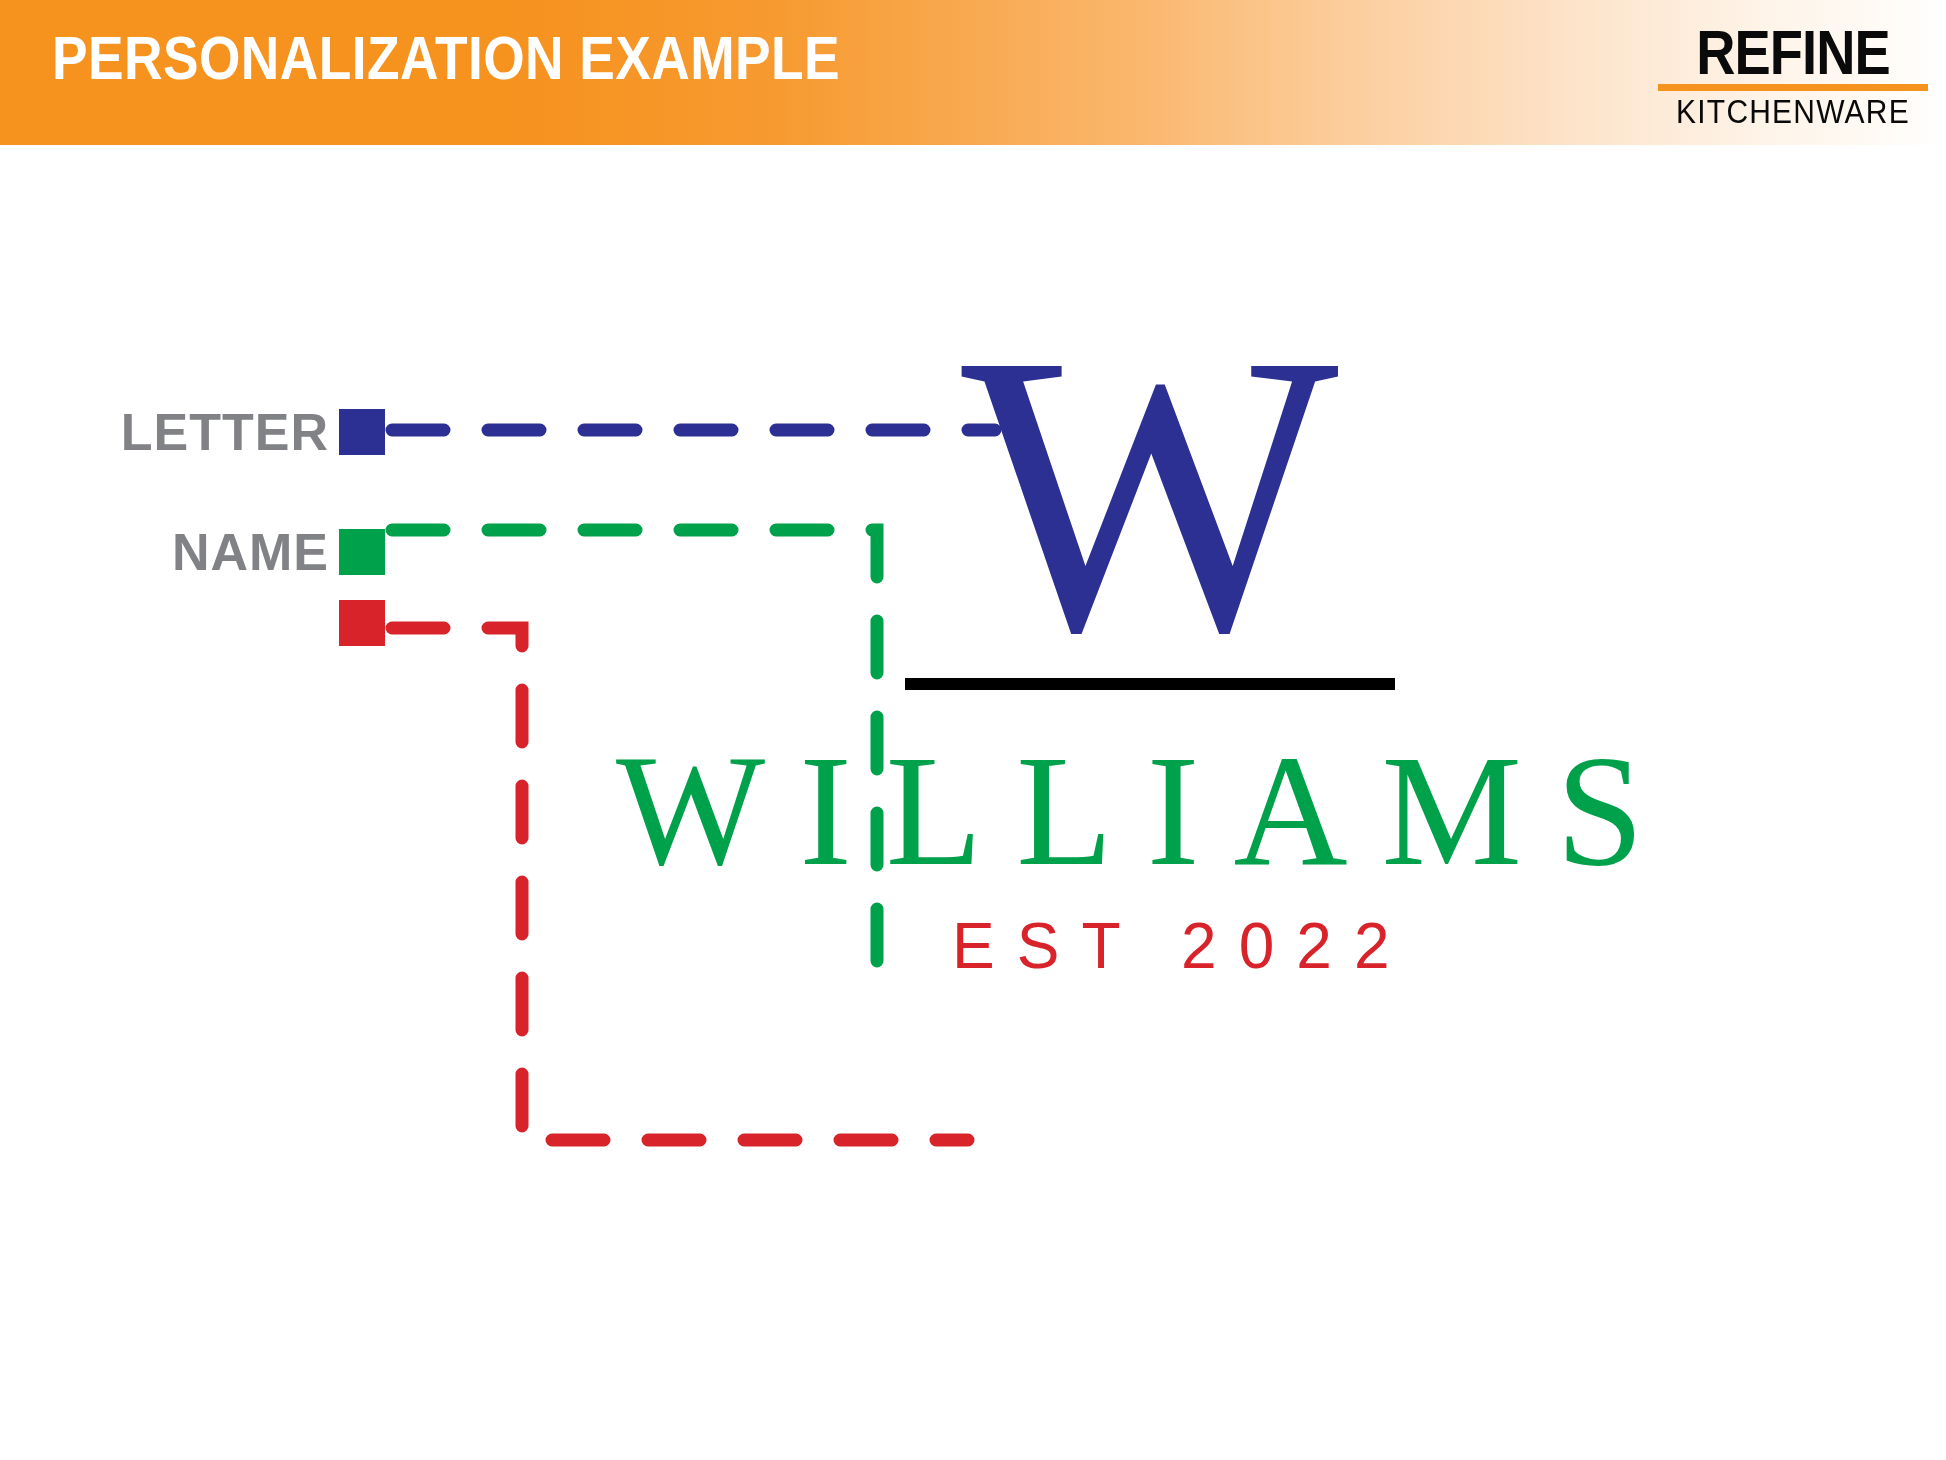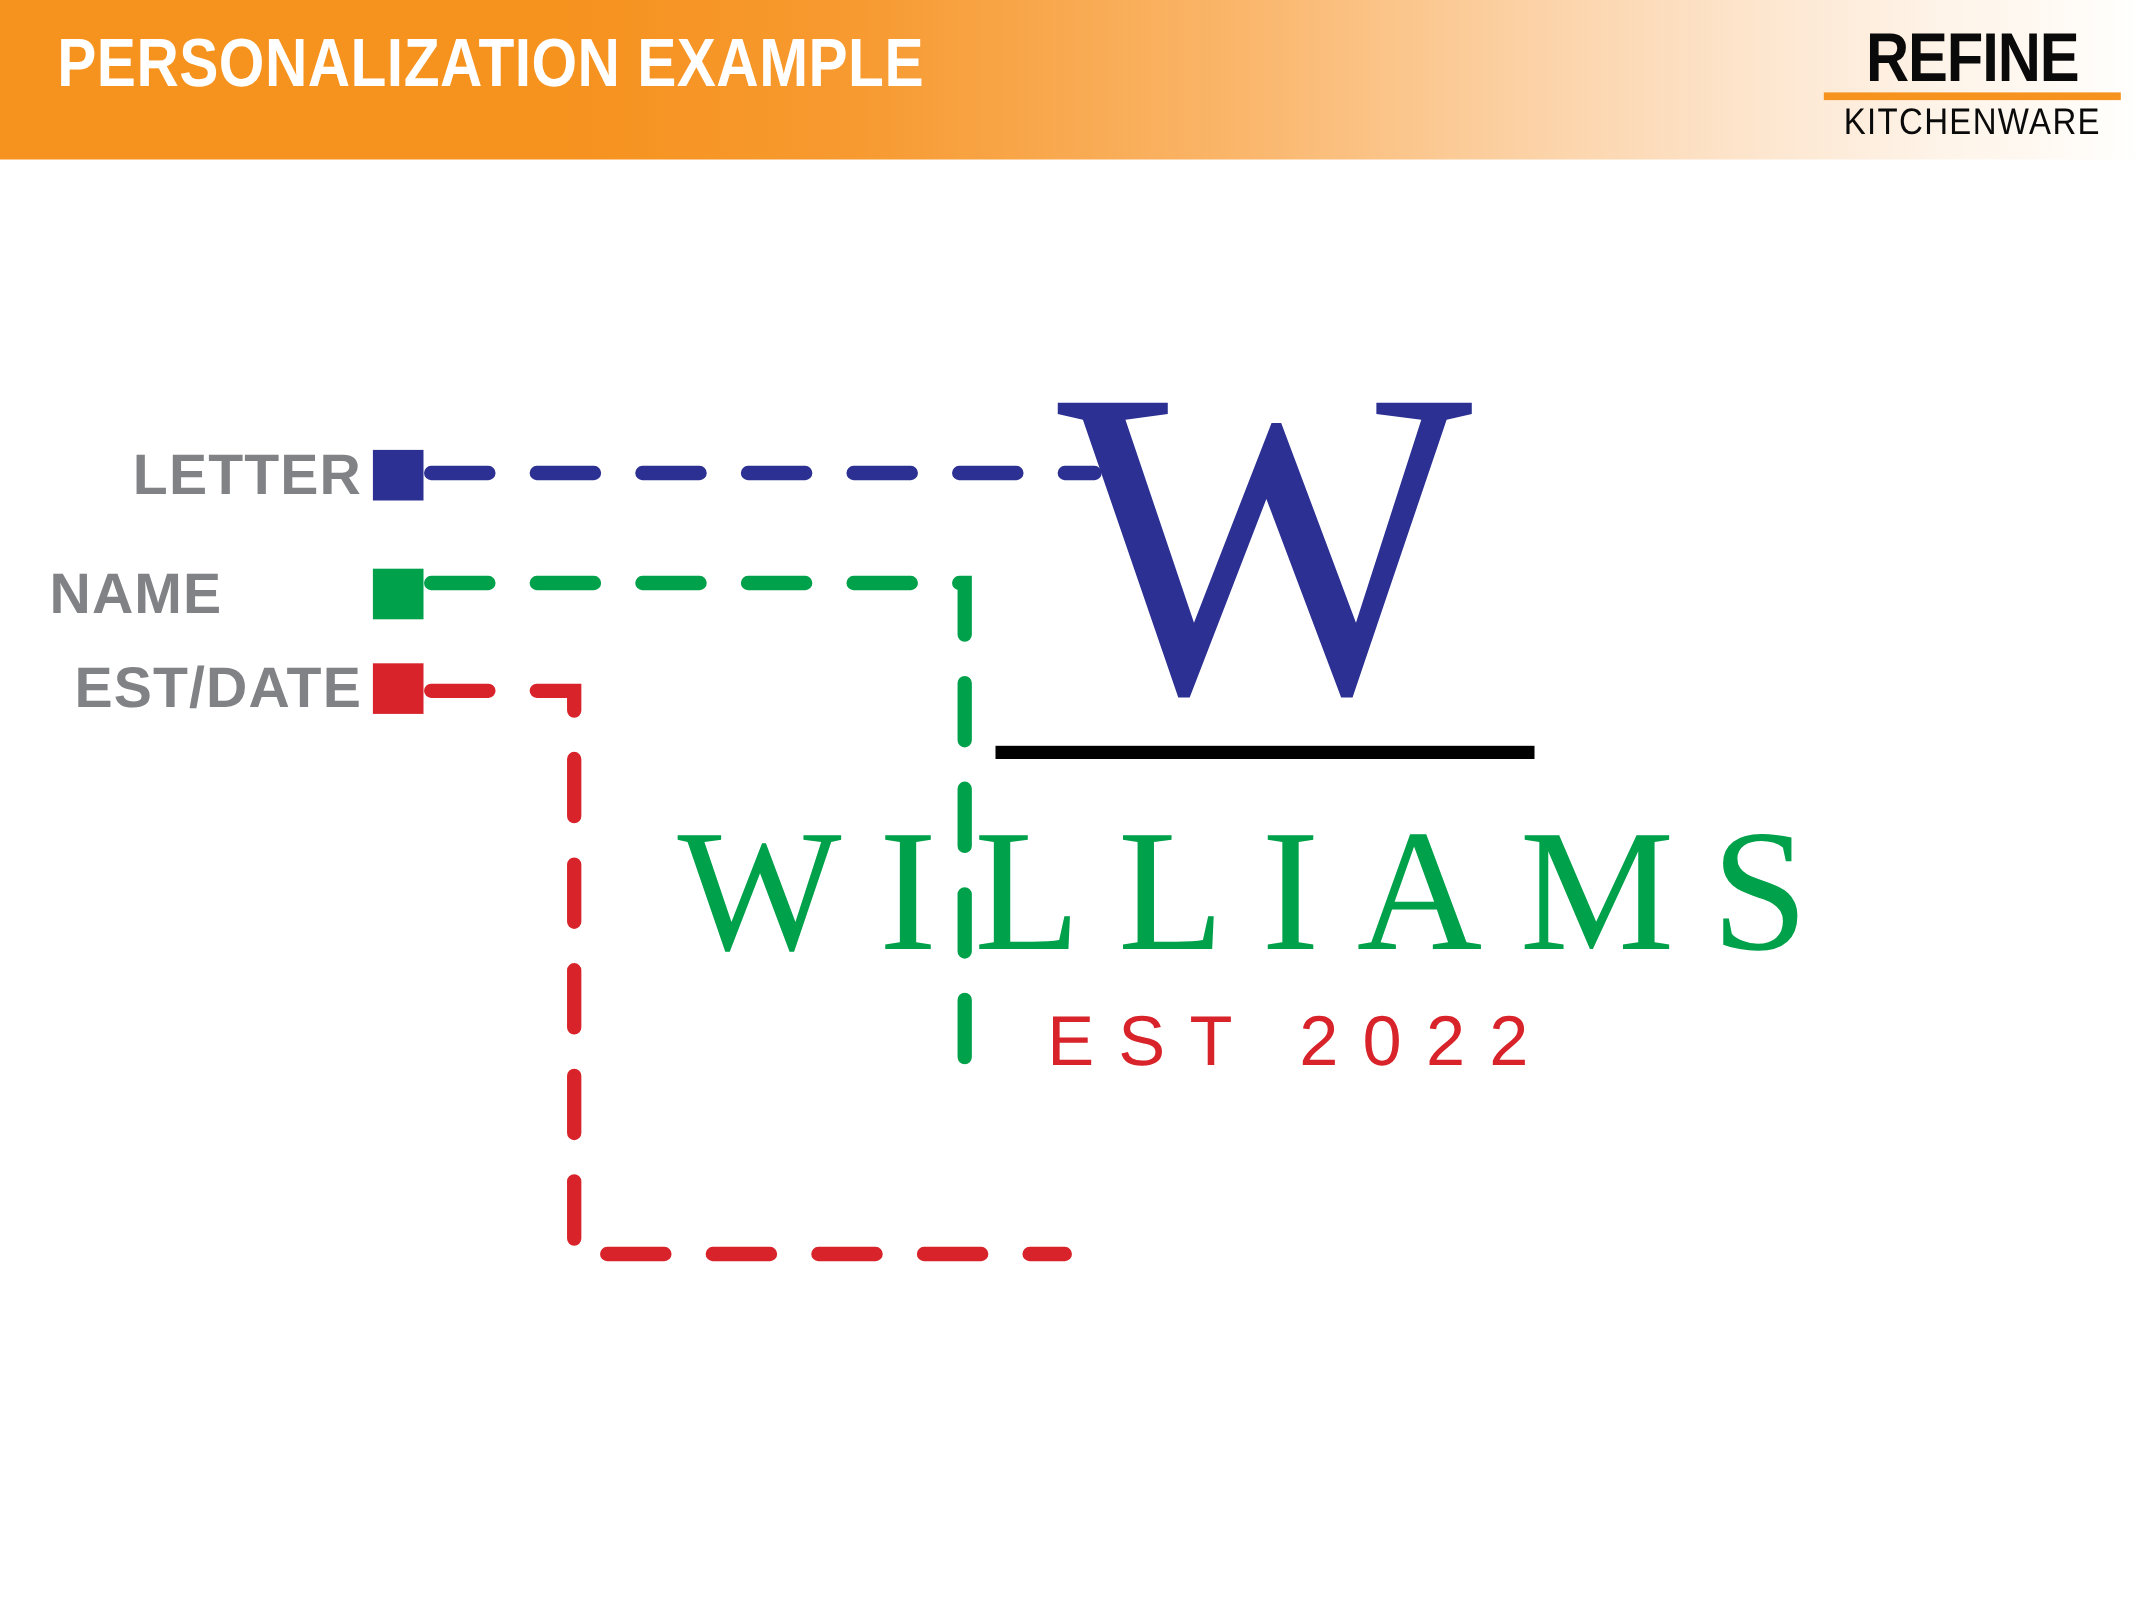--- a/index.html
+++ b/index.html
@@ -102,21 +102,21 @@
     letter-spacing: 1px;
     white-space: nowrap;
     margin-right: 10px;
   }
   .legend-swatch {
     width: 46px;
     height: 46px;
     flex: 0 0 auto;
   }
   #legend-row-letter  { top: 406px; text-align: right; }
-  #legend-row-name    { top: 514px; justify-content: space-between; }
+  #legend-row-name    { top: 526px; }
   #legend-row-est     { top: 600px; }
 
   
   #connectors {
     position: absolute;
     left: 0;
     top: 0;
     width: 1946px;
     height: 1460px;
     pointer-events: none;
@@ -185,21 +185,20 @@
     <span class="legend-label" style="color: rgb(128, 130, 133);">LETTER</span>
     <span class="legend-swatch" style="background: rgb(43, 48, 146);"></span>
   </div>
 
   <div class="legend-row" id="legend-row-name">
     <span class="legend-label" style="color: rgb(128, 130, 133);">NAME</span>
     <span class="legend-swatch" style="background: rgb(0, 161, 75);"></span>
   </div>
 
   <div class="legend-row" id="legend-row-est">
-    <span class="legend-label" style="color: rgb(128, 130, 133);">EST/DATE</span>
     <span class="legend-swatch" style="background: rgb(216, 35, 42);"></span>
   </div>
 
   <svg id="connectors" viewBox="0 0 1946 1460">
 
     <path id="conn-letter" d="M 392 430 L 995 430" fill="none" stroke-width="13" stroke-linecap="round" stroke-dasharray="52 44" stroke="#2B3092"></path>
 
     <path id="conn-name" d="M 392 530 L 877 530 L 877 1000" fill="none" stroke-width="13" stroke-linecap="round" stroke-dasharray="52 44" stroke="#00A14B"></path>
 
     <path id="conn-est" d="M 392 628 L 522 628 L 522 1140 L 968 1140" fill="none" stroke-width="13" stroke-linecap="round" stroke-dasharray="52 44" stroke="#D8232A"></path>

